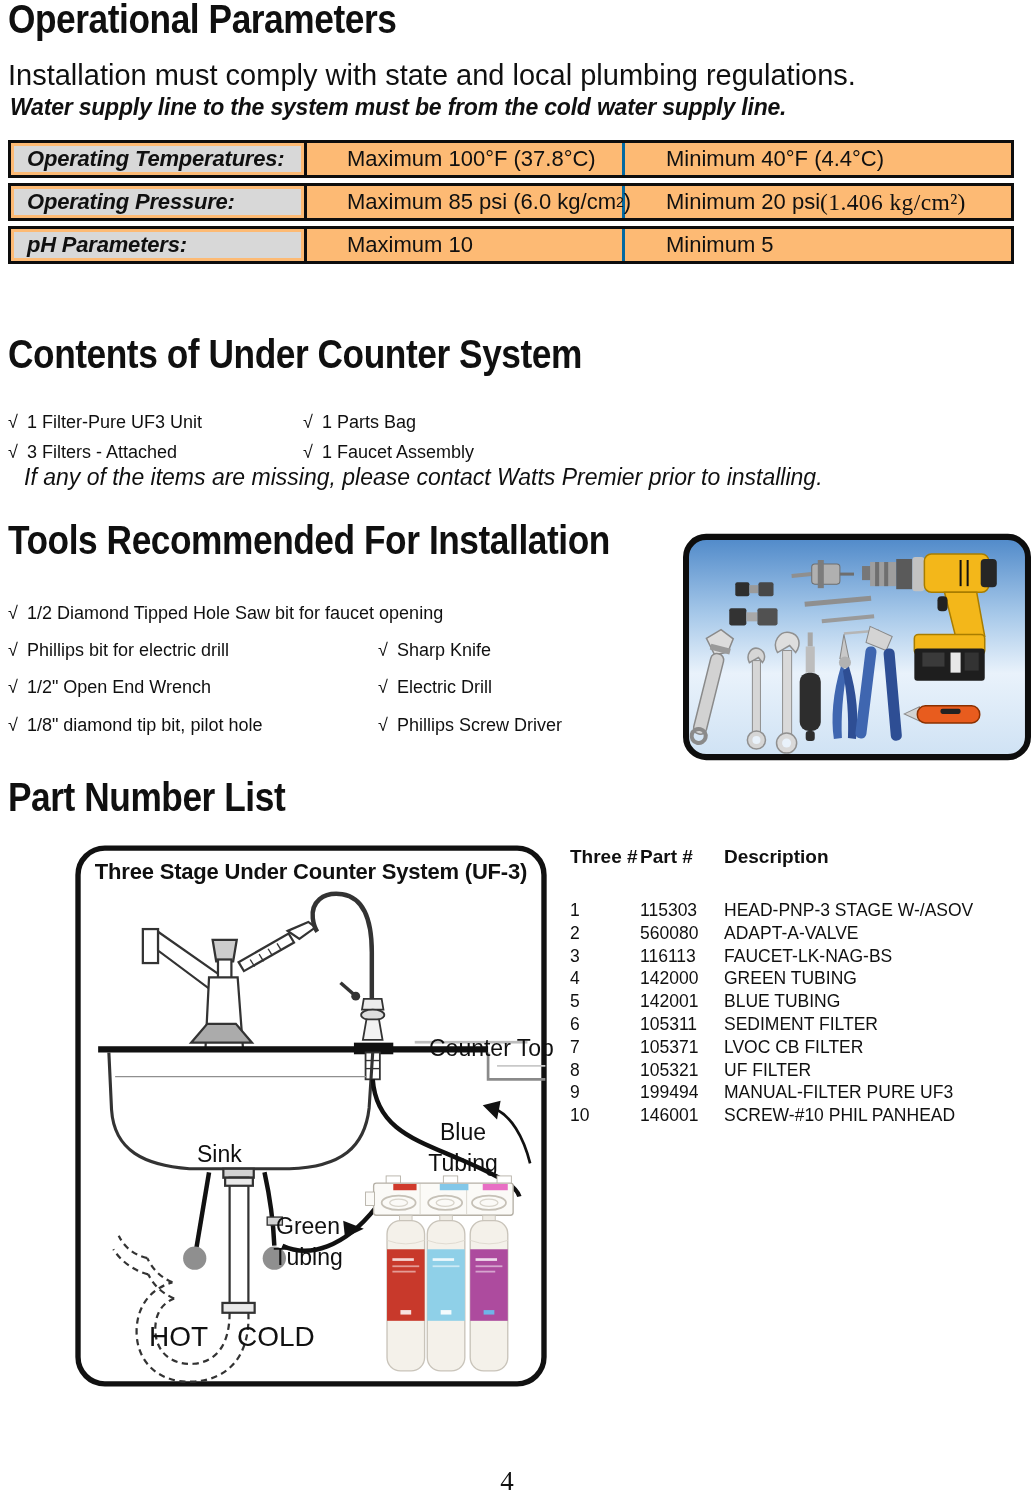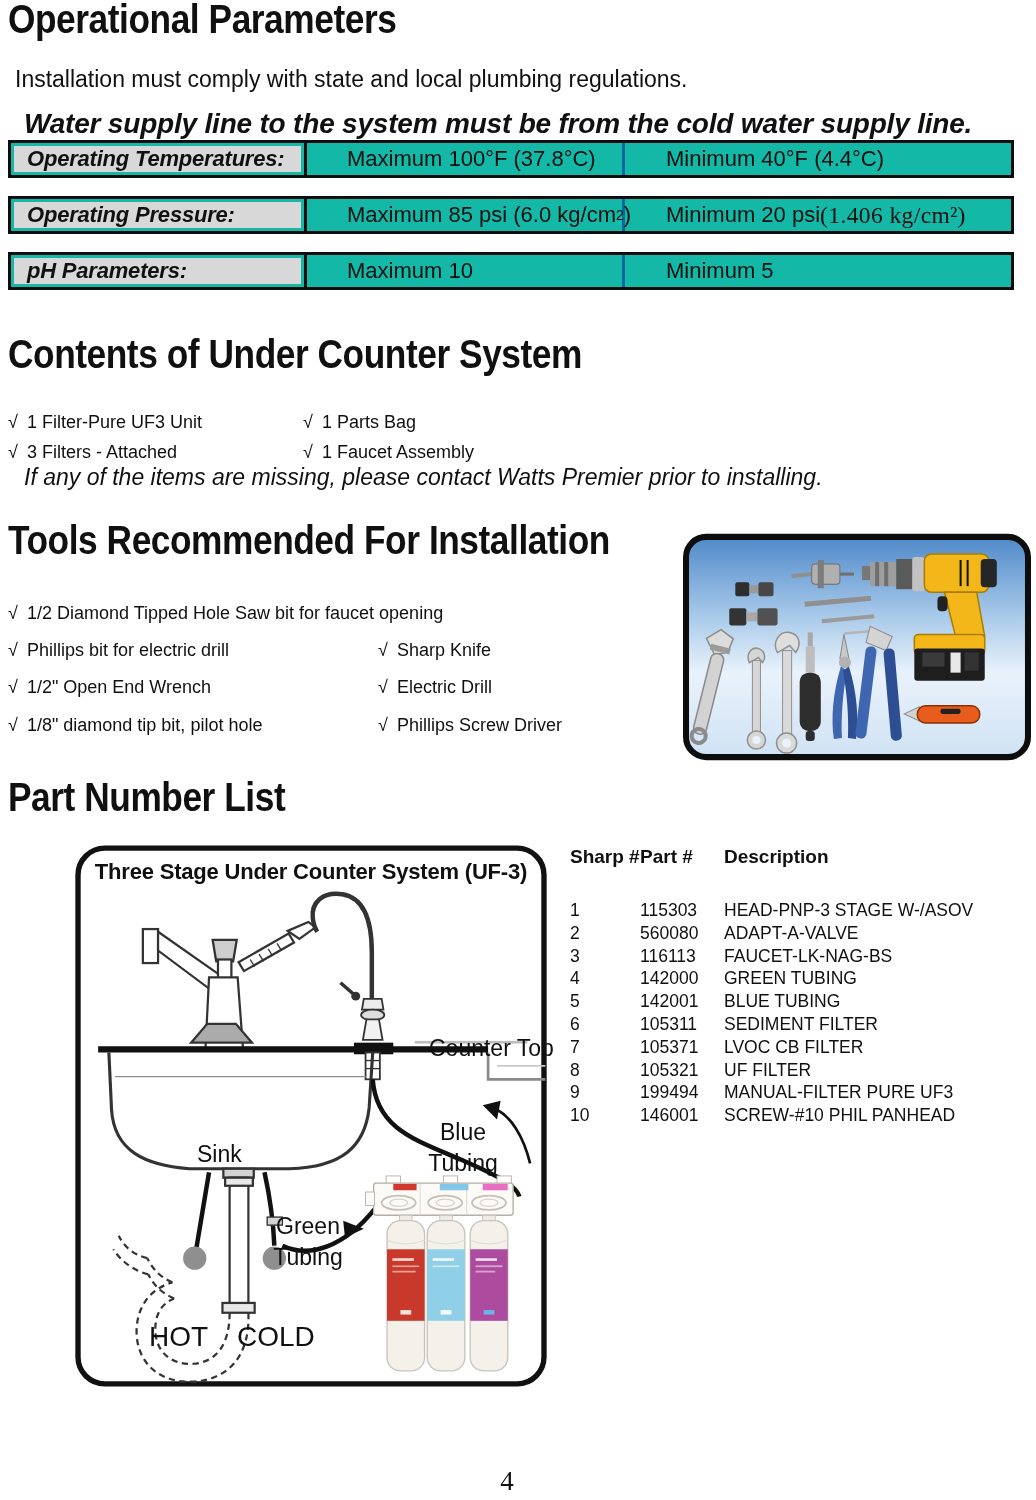--- a/index.html
+++ b/index.html
@@ -16,28 +16,28 @@
   .h2 {
     position:absolute; left:8px; margin:0;
     font-size:41px; font-weight:bold; white-space:nowrap;
     transform:scaleX(0.86); transform-origin:left top; letter-spacing:-0.5px;
   }
   .h2.contents { top:331px; }
   .h2.tools    { top:517px; }
   .h2.parts    { top:774px; }
 
   
-  .intro1 { position:absolute; left:8px; top:59px;  margin:7px; font-size:23px; }
-  .intro2 { position:absolute; left:8px; top:92px;  margin:16px; font-size:28px;
+  .intro1 { position:absolute; left:8px; top:59px;  margin:0; font-size:29px; }
+  .intro2 { position:absolute; left:8px; top:92px;  margin:2px; font-size:23px;
             font-weight:bold; font-style:italic; letter-spacing:-0.2px; }
 
   
   .op-table { position:absolute; left:8px; top:140px; width:1006px; }
   .op-row   { display:flex; align-items:stretch; border:3px solid #0d0d0d;
-              height:38px; margin-bottom:18px; box-sizing:border-box; background:#14b8a6; }
+              height:38px; margin-bottom:5px; box-sizing:border-box; background:#fdba74; }
   .c-label  { width:296px; border-right:3px solid #0d0d0d; box-sizing:border-box;
               padding:3px; display:flex; flex:none; }
   .c-label-bg { background:#d8d8d8; flex:1; display:flex; align-items:center;
               padding-left:13px; font-weight:bold; font-style:italic;
               font-size:22px; letter-spacing:-0.2px; white-space:nowrap; }
   .c-max    { width:318px; flex:none; border-right:3px solid #0369a1; box-sizing:border-box;
               display:flex; align-items:center; padding-left:40px; font-size:22px; white-space:nowrap; }
   .c-min    { flex:1; display:flex; align-items:center; padding-left:41px;
               font-size:22px; white-space:nowrap; }
   .sup      { font-size:14px; vertical-align:super; line-height:0; }
@@ -380,21 +380,21 @@
     <div class="dg-lbl counter">Counter Top</div>
     <div class="dg-lbl sink">Sink</div>
     <div class="dg-lbl2 blue">Blue Tubing</div>
     <div class="dg-lbl2 green">Green Tubing</div>
     <div class="dg-lbl hot">HOT</div>
     <div class="dg-lbl cold">COLD</div>
   </div>
 
   <div class="parts-list">
     <div class="p-head">
-      <span class="col-item">Sharp #</span>
+      <span class="col-item">Three #</span>
       <span class="col-part">Part #</span>
       <span class="col-desc">Description</span>
     </div>
     <div class="p-row">
         <span class="col-item">1</span>
         <span class="col-part">115303</span>
         <span class="col-desc">HEAD-PNP-3 STAGE W-/ASOV</span>
       </div>
     <div class="p-row">
         <span class="col-item">2</span>

